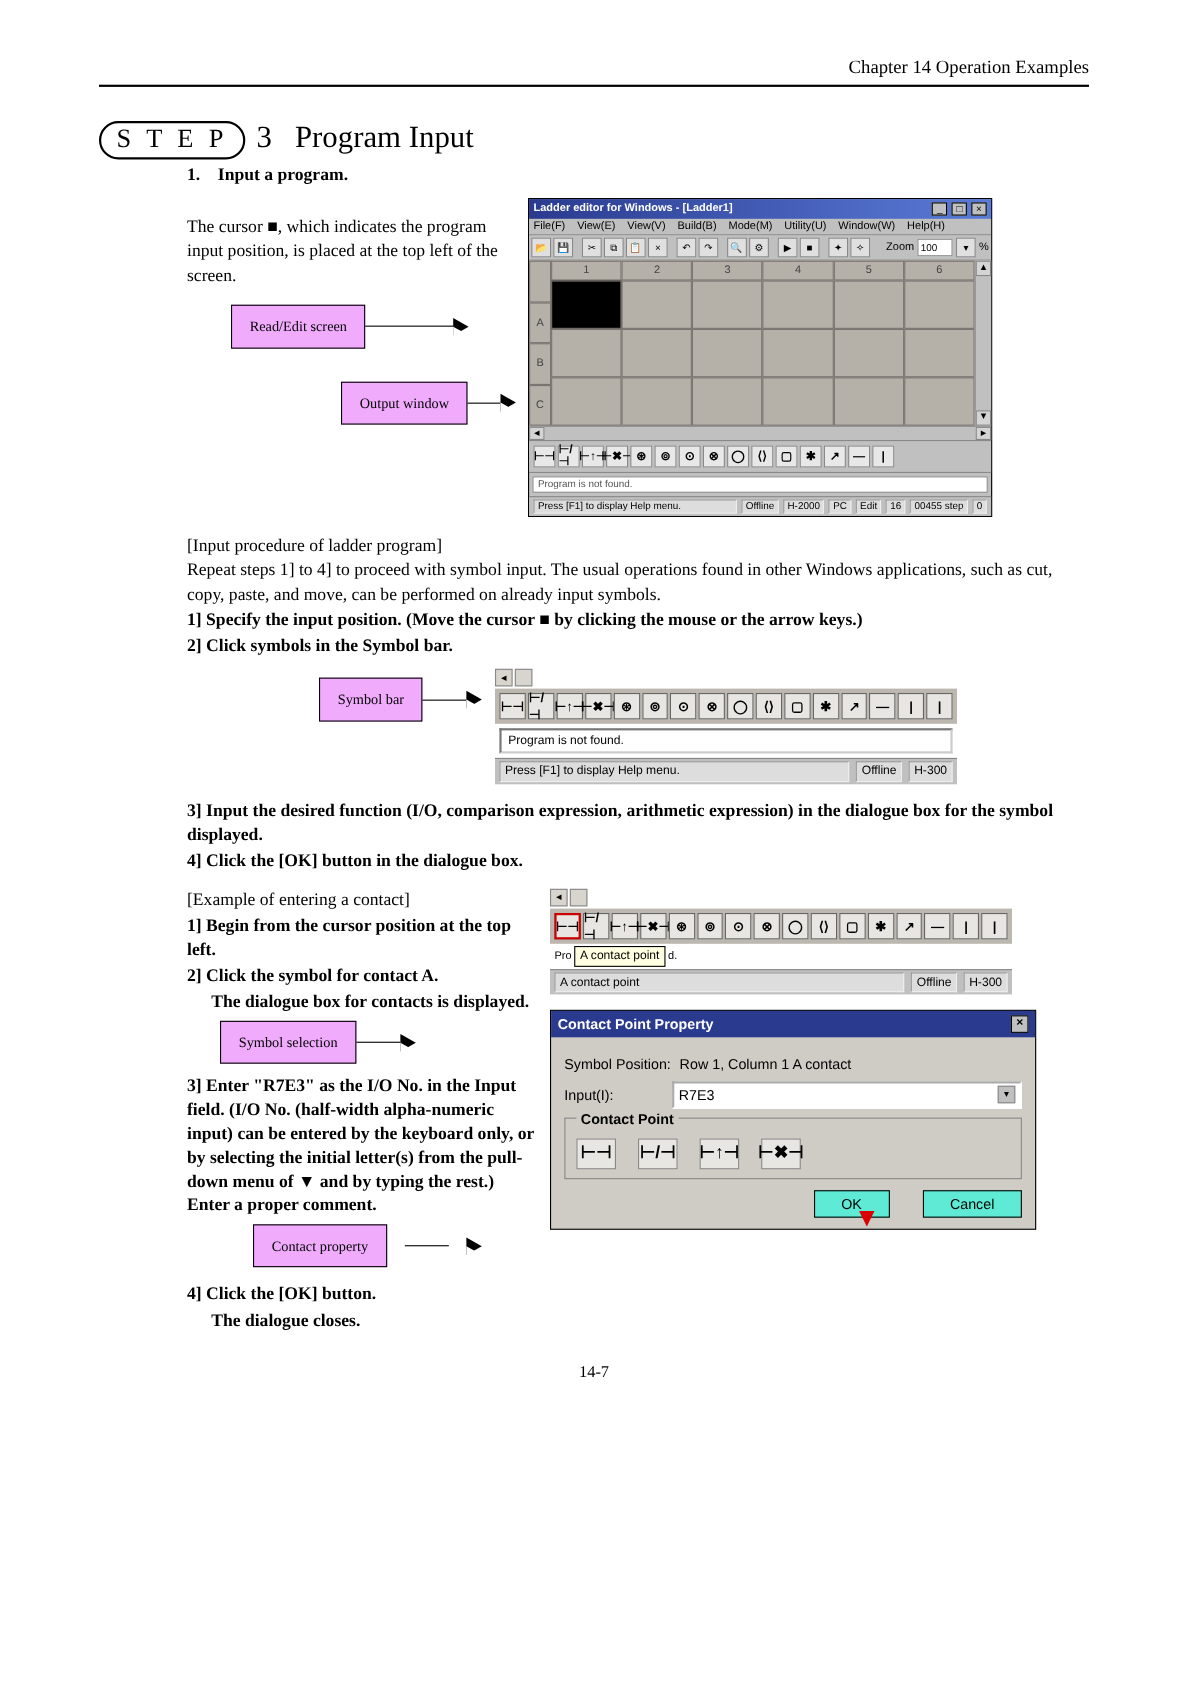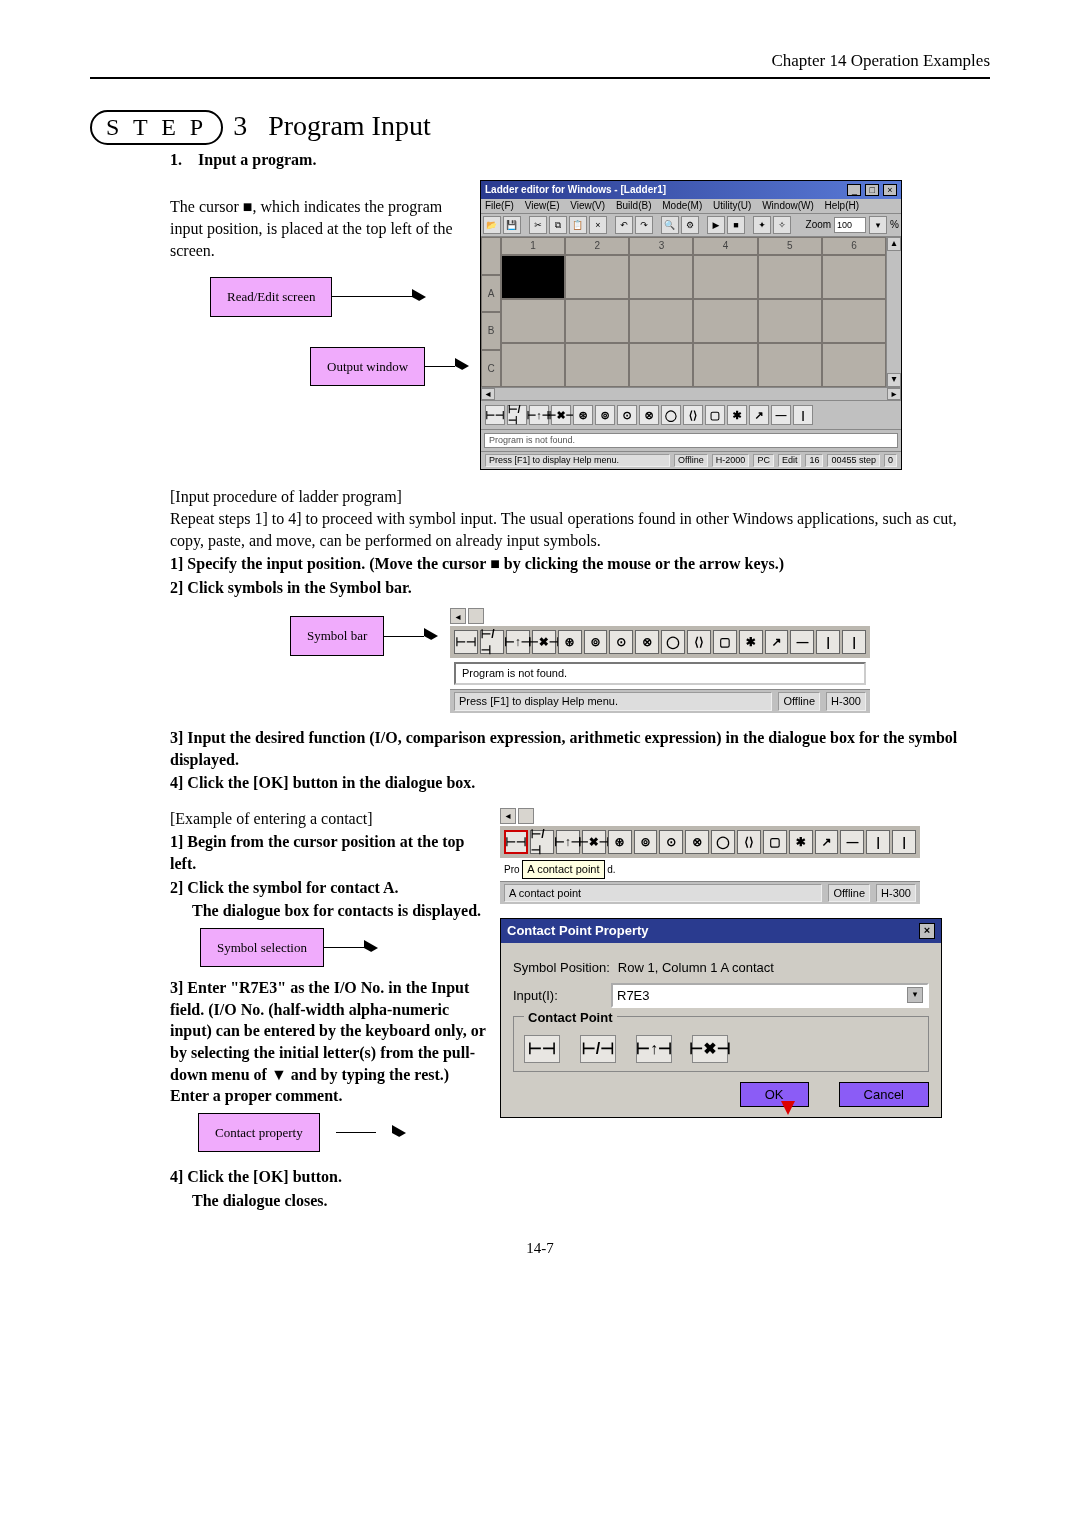--- a/index.html
+++ b/index.html
@@ -328,21 +328,21 @@
   .fieldset .legend{
     position:relative; top:-16px; background:#cfccc5; display:inline-block; padding:0 4px;font-weight:bold;
   }
   .fieldset .syms{display:flex; gap:20px;}
   .fieldset .sym{
     border:1px solid #888; background:#e8e6e2; width:34px;height:26px;
     display:flex;align-items:center;justify-content:center; font-size:16px;font-weight:bold;
   }
   .dlg-btns{ text-align:right; margin-top:10px; display:flex; justify-content:flex-end; gap:20px; align-items:center;}
   .dlg-btn{
-    border:1px solid #000; background:#8b5cf6; padding:3px 24px; font-size:13px;
+    border:1px solid #000; background:#5eead4; padding:3px 24px; font-size:13px;
   }
   .red-arrow-down{
     width:0;height:0;border-left:7px solid transparent;border-right:7px solid transparent;border-top:14px solid #d00;
     display:inline-block;
   }
 
   .footer{
     text-align:center;
     font-size:15px;
     margin-top:24px;
@@ -587,21 +587,21 @@
       <div class="callout-row" style="margin-left:30px; margin-top:6px;">
         <div class="callout-box">Symbol selection</div>
         <div class="callout-line" style="width:40px;"></div>
         <div class="callout-caret">
             <div class="callout-caret-inner"></div>
           </div>
       </div>
 
       <div class="numlist" style="margin-top:10px;">3]   Enter "R7E3" as the I/O No. in the Input field. (I/O No. (half-width alpha-numeric input) can be entered by the keyboard only, or by selecting the initial letter(s) from the pull-down menu of ▼ and by typing the rest.) Enter a proper comment.</div>
 
-      <div class="callout-row" style="margin-left:28px; margin-top:6px;gap:16px;">
+      <div class="callout-row" style="margin-left:60px; margin-top:6px;gap:16px;">
         <div class="callout-box">Contact property</div>
         <div class="callout-line" style="width:40px;"></div>
         <div class="callout-caret">
             <div class="callout-caret-inner"></div>
           </div>
       </div>
 
       <div class="numlist" style="margin-top:14px;">4]   Click the [OK] button.</div>
       <div class="numlist" style="margin-left:22px;">The dialogue closes.</div>
     </div>

